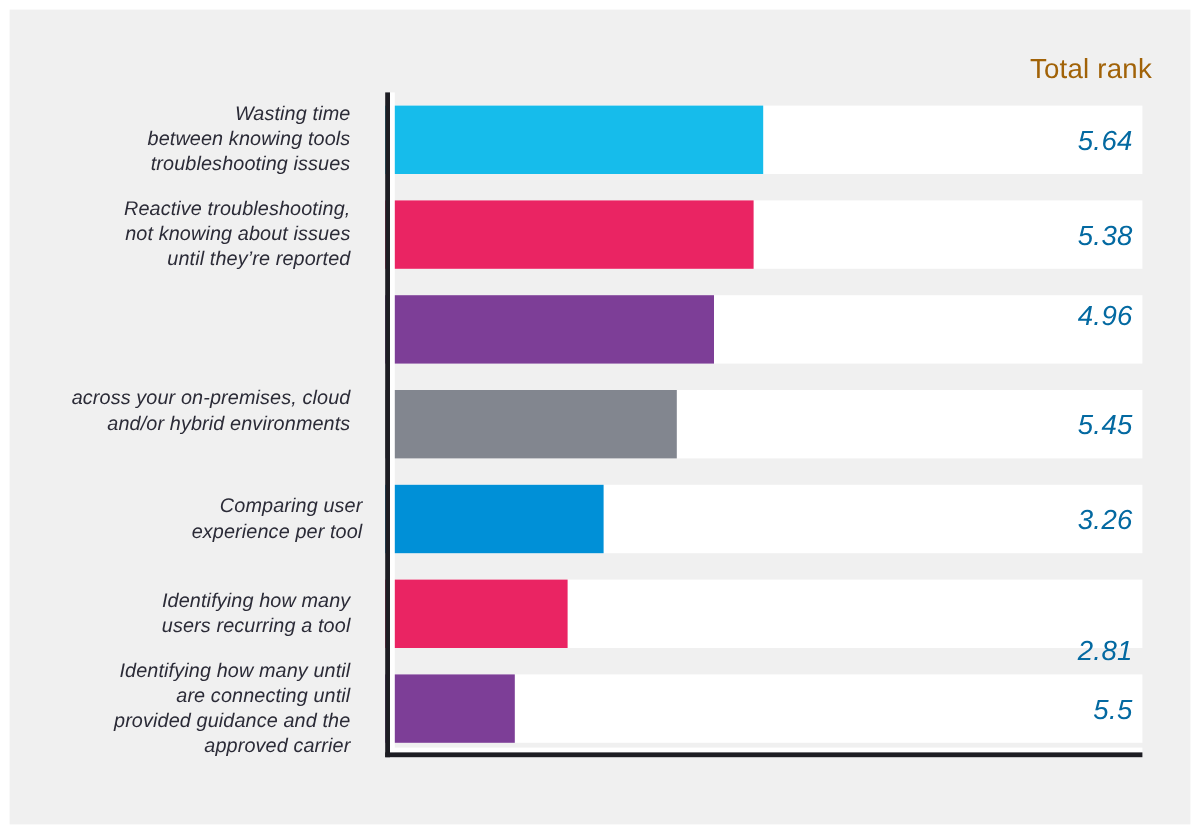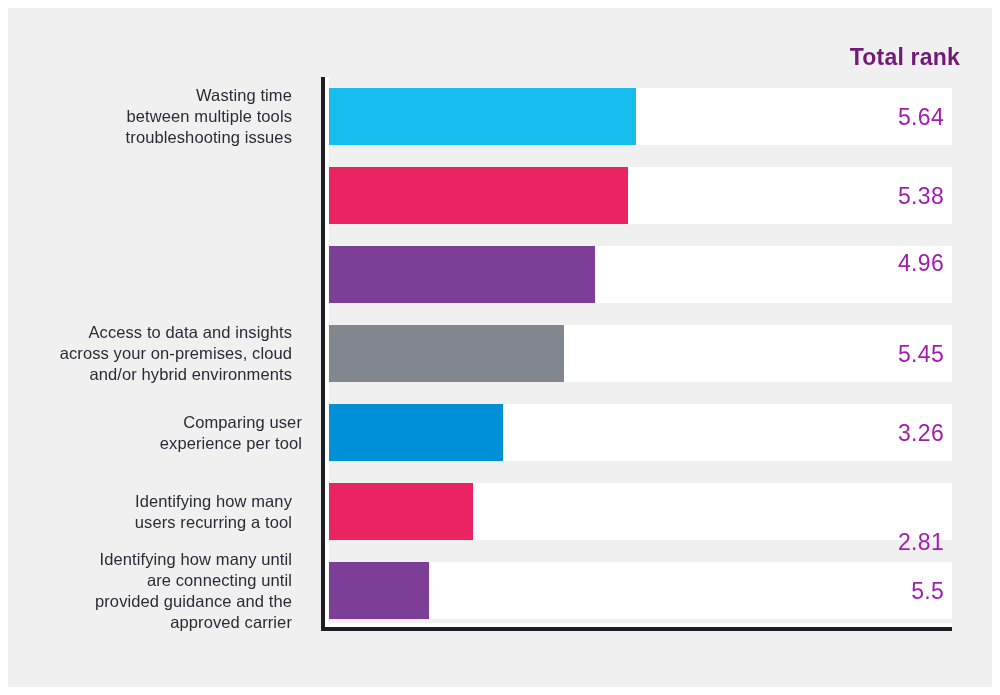--- a/index.html
+++ b/index.html
@@ -23,24 +23,23 @@
     background: #f0f0f0;
     box-sizing: border-box;
   }
 
   
   .rank-header {
     position: absolute;
     right: 32px;
     top: 36px;
     font-size: 23px;
-    color: #701a75;
+    color: #a16207;
     letter-spacing: 0.2px;
     white-space: nowrap;
-    font-weight: bold;
   }
 
   
   .axis-vertical {
     position: absolute;
     left: 313px;
     top: 69px;
     width: 4px;
     height: 554px;
     background: #1d1d23;
@@ -70,20 +69,21 @@
     background: #ffffff;
   }
 
   
   .rows {
     position: absolute;
     left: 0;
     top: 0;
     width: 100%;
     height: 100%;
+    font-style: italic;
   }
   .row {
     position: absolute;
     left: 0;
     width: 984px;
     height: 57px;
   }
   .row-track {
     position: absolute;
     left: 313px;
@@ -108,57 +108,61 @@
     color: #2b2b37;
     letter-spacing: 0.1px;
   }
   .row-label div { white-space: nowrap; }
   .row-value {
     position: absolute;
     left: 780px;
     width: 156px;
     text-align: right;
     font-size: 23px;
-    color: #a21caf;
+    color: #0369a1;
     letter-spacing: 0.3px;
   }
 </style>
 </head>
 <body>
 
 <div id="chart-root">
 
   <div class="rank-header">Total rank</div>
 
   <div class="rows" id="rows-container">
       <div class="row" style="top: 80px;">
         <div class="row-track"></div>
         <div class="row-bar" style="width: 315px; background: rgb(22, 188, 235);"></div>
         <div class="row-label" style="top: -3px;">
           <div>Wasting time</div>
-          <div>between multiple tools</div>
+          <div>between knowing tools</div>
           <div>troubleshooting issues</div>
         </div>
         <div class="row-value" style="top: 16px;">5.64</div>
       </div>
       <div class="row" style="top: 159px;">
         <div class="row-track"></div>
         <div class="row-bar" style="width: 307px; background: rgb(234, 36, 99);"></div>
+        <div class="row-label" style="top: -3px;">
+          <div>Reactive troubleshooting,</div>
+          <div>not knowing about issues</div>
+          <div>until they’re reported</div>
+        </div>
         <div class="row-value" style="top: 16px;">5.38</div>
       </div>
       <div class="row" style="top: 238px;">
         <div class="row-track"></div>
         <div class="row-bar" style="width: 274px; background: rgb(125, 62, 151);"></div>
         <div class="row-value" style="top: 4px;">4.96</div>
       </div>
       <div class="row" style="top: 317px;">
         <div class="row-track"></div>
         <div class="row-bar" style="width: 243px; background: rgb(130, 134, 143);"></div>
         <div class="row-label" style="top: -3px;">
-          <div>Access to data and insights</div>
           <div>across your on-premises, cloud</div>
           <div>and/or hybrid environments</div>
         </div>
         <div class="row-value" style="top: 16px;">5.45</div>
       </div>
       <div class="row" style="top: 396px; padding-left: 10px;">
         <div class="row-track"></div>
         <div class="row-bar" style="width: 182px; background: rgb(0, 144, 215);"></div>
         <div class="row-label" style="top: 8px;">
           <div>Comparing user</div>

